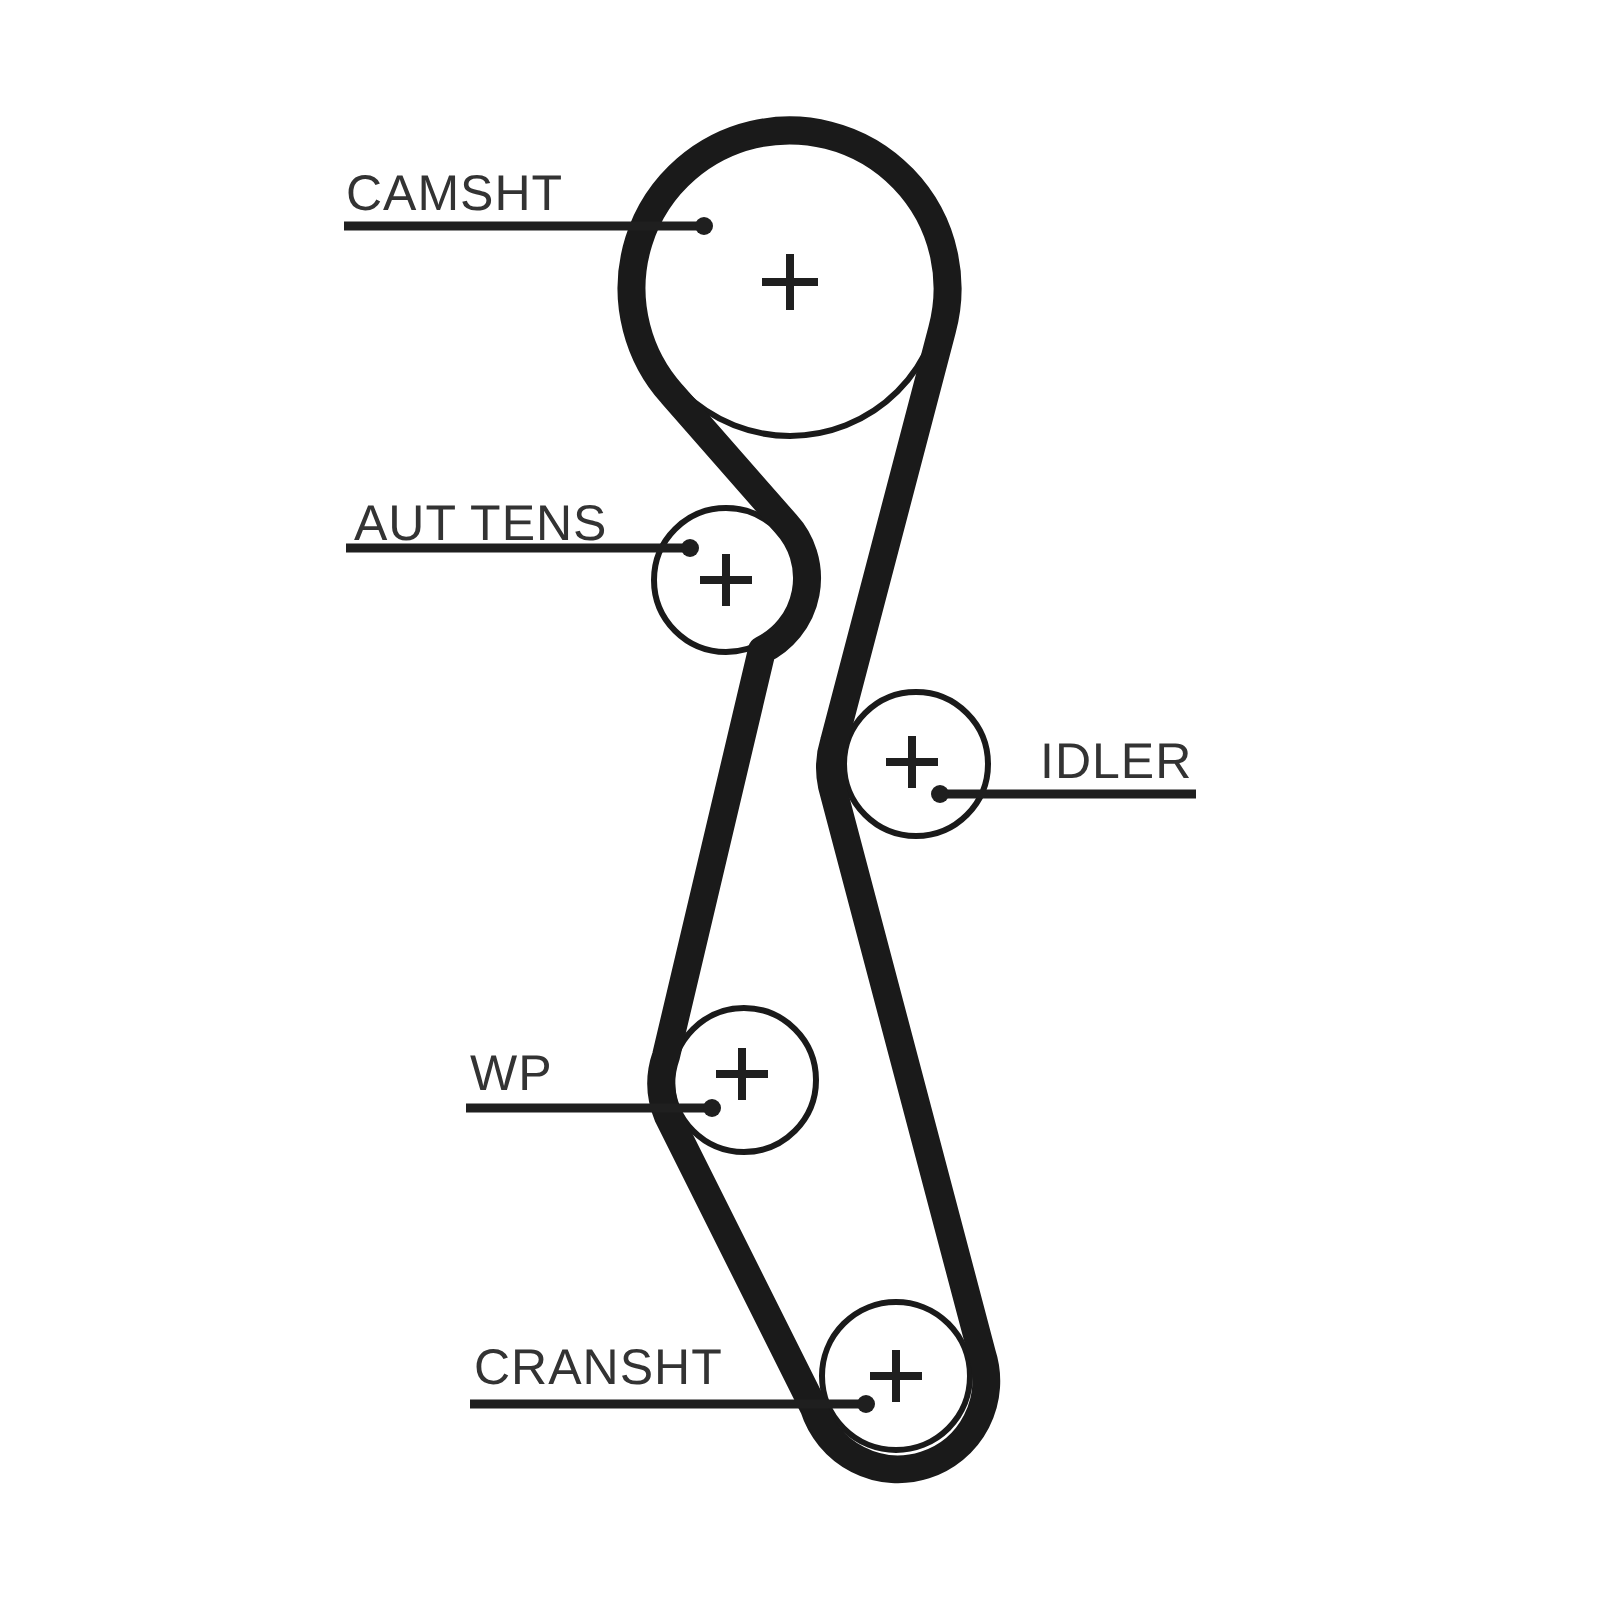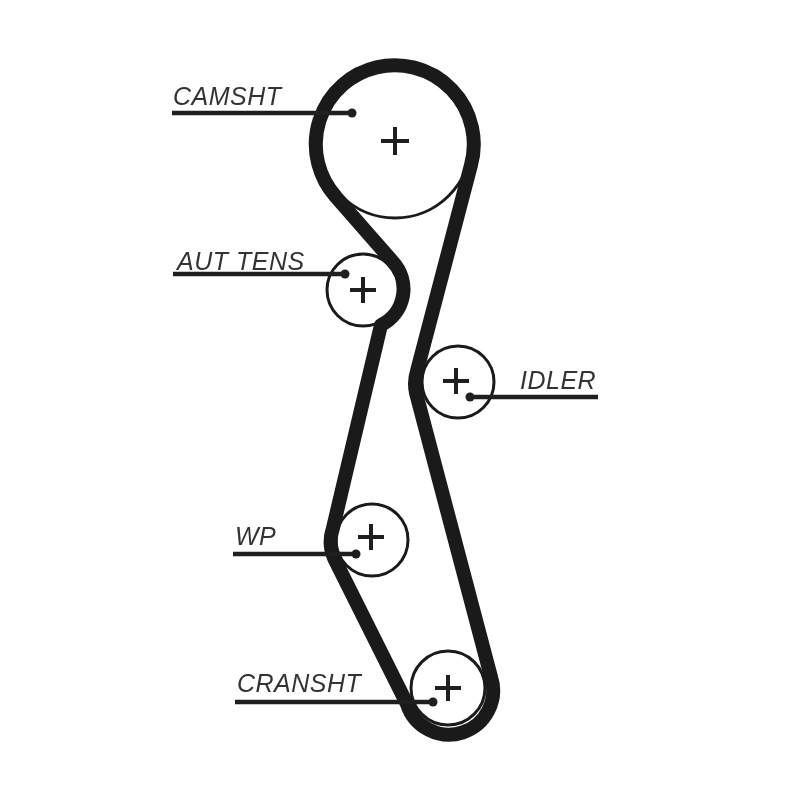--- a/index.html
+++ b/index.html
@@ -8,21 +8,20 @@
     background: #ffffff;
     width: 800px;
     height: 800px;
     overflow: hidden;
   }
   .stage {
     position: relative;
     width: 800px;
     height: 800px;
     background: #ffffff;
-    font-style: italic;
   }
   svg { display: block; }
   .pulley-circle {
     fill: #ffffff;
     stroke: #1a1a1a;
     stroke-width: 3;
   }
   .belt {
     fill: none;
     stroke: #1a1a1a;

